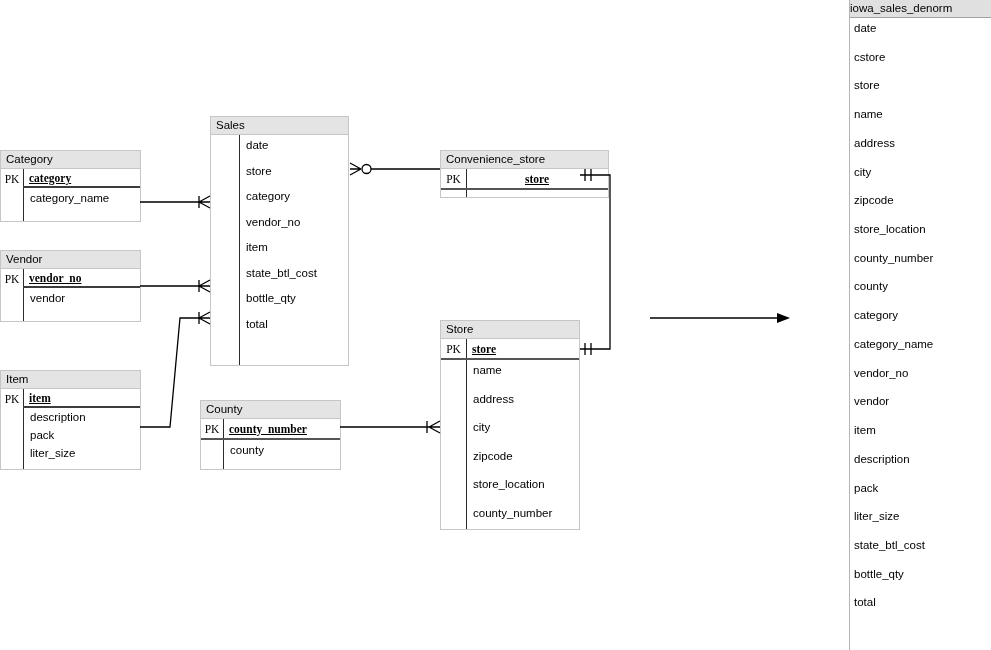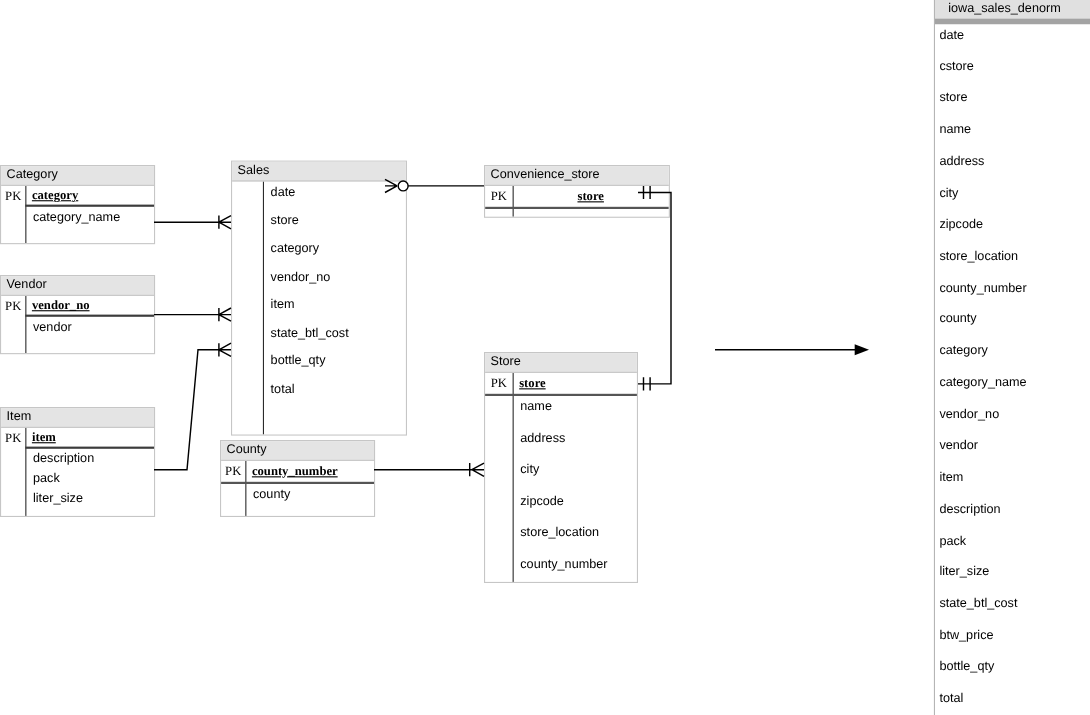--- a/index.html
+++ b/index.html
@@ -22,22 +22,22 @@
   .t-cat .frow,.t-vendor .frow,.t-county .frow{height:19px;}
   .t-item .frow{height:18px;}
   .t-sales{--sep:28px;}
   .t-sales .frow{height:25.5px;align-items:flex-start;padding-top:4px;box-sizing:border-box;}
   .t-conv,.t-store{--sep:25px;}
   .t-store .frow{height:28.5px;align-items:flex-start;padding-top:4px;box-sizing:border-box;}
 
   
   .denorm{position:absolute;left:849px;top:0;width:142px;height:650px;box-sizing:border-box;
           border-left:1px solid #b5b5b5;background:#fff;}
-  .denorm .dhdr{background:#e0e0e0;height:17px;line-height:17px;padding-left:12px;
-                border-bottom:5px solid #a3a3a3;white-space:nowrap;}
+  .denorm .dhdr{background:#e0e0e0;height:17px;line-height:17px;padding-left:0;
+                border-bottom:1px solid #a3a3a3;white-space:nowrap;}
   .denorm .drow{height:28.72px;box-sizing:border-box;padding:4px 0 0 4px;white-space:nowrap;}
 
   
   svg.wires{position:absolute;left:0;top:0;pointer-events:none;}
   svg.wires path, svg.wires line, svg.wires polyline{stroke:#000;stroke-width:1.3;fill:none;}
   svg.wires circle{stroke:#000;stroke-width:1.3;fill:#fff;}
   svg.wires polygon{fill:#000;stroke:none;}
 </style>
 </head>
 <body>
@@ -85,21 +85,21 @@
         </div>
       <div class="frow">
           <span>pack</span>
         </div>
       <div class="frow">
           <span>liter_size</span>
         </div>
     </div>
   </div>
 
-  <div class="tbl t-sales" style="left:210px;top:146px;width:160px;height:250px">
+  <div class="tbl t-sales" style="left:210px;top:116px;width:139px;height:250px">
     <div class="hdr">Sales</div>
     <div class="tbody">
       <div class="sepline"></div>
       <div class="frow">
           <span>date</span>
         </div>
       <div class="frow">
           <span>store</span>
         </div>
       <div class="frow">
@@ -191,21 +191,20 @@
     <div class="drow"><span>county</span></div>
     <div class="drow"><span>category</span></div>
     <div class="drow"><span>category_name</span></div>
     <div class="drow"><span>vendor_no</span></div>
     <div class="drow"><span>vendor</span></div>
     <div class="drow"><span>item</span></div>
     <div class="drow"><span>description</span></div>
     <div class="drow"><span>pack</span></div>
     <div class="drow"><span>liter_size</span></div>
     <div class="drow"><span>state_btl_cost</span></div>
-    <div class="drow"><span>btw_price</span></div>
     <div class="drow"><span>bottle_qty</span></div>
     <div class="drow"><span>total</span></div>
   </div>
 
   <svg class="wires" width="991" height="650" viewBox="0 0 991 650">
 
     <g>
       <path d="M140 202 H199 M199 196 V208 M199 202 L210 196 M199 202 L210 208 M199 202 H210"></path>
     </g>
 

